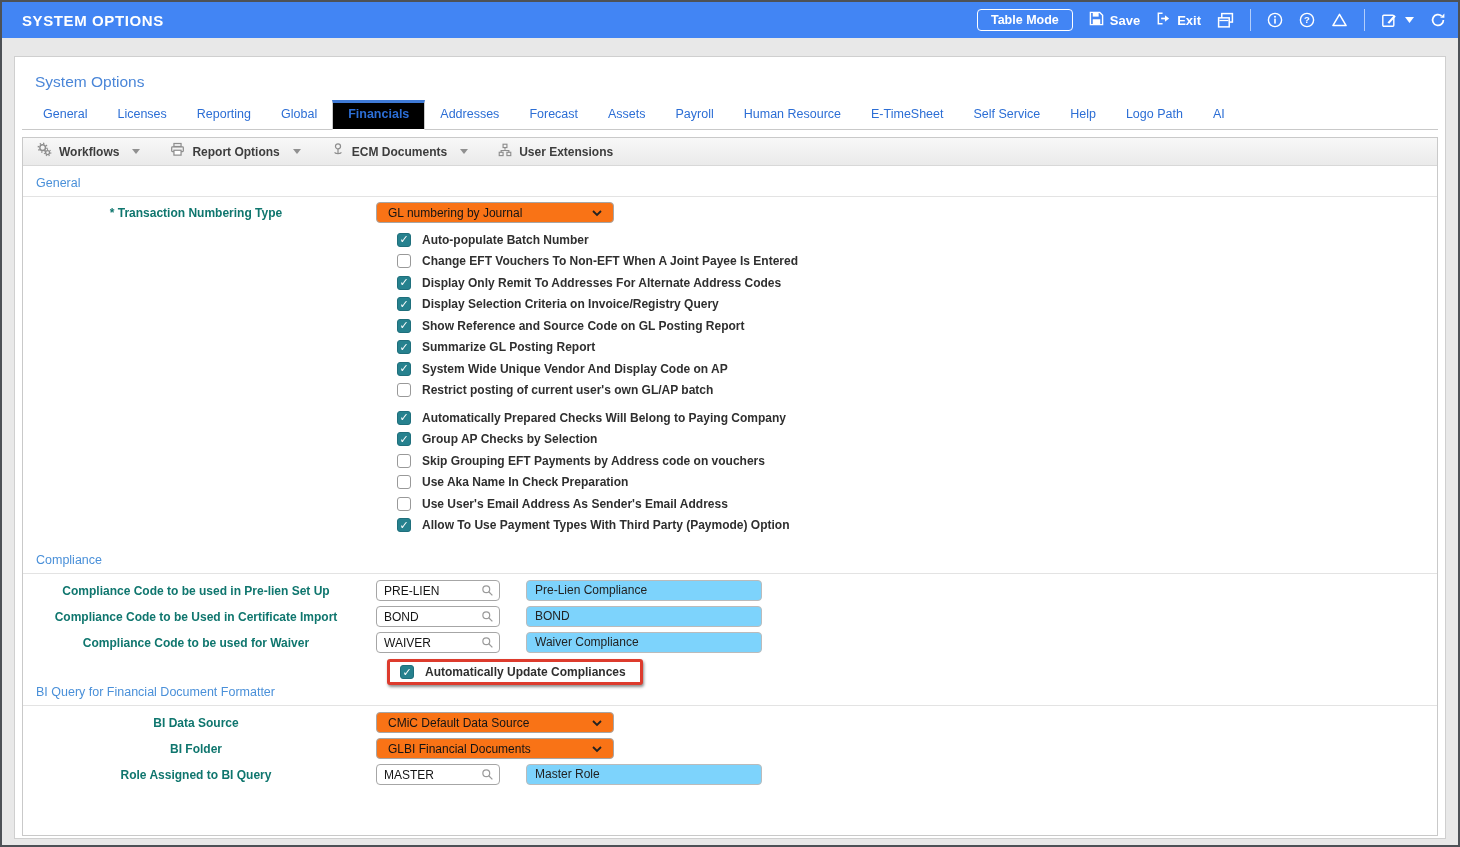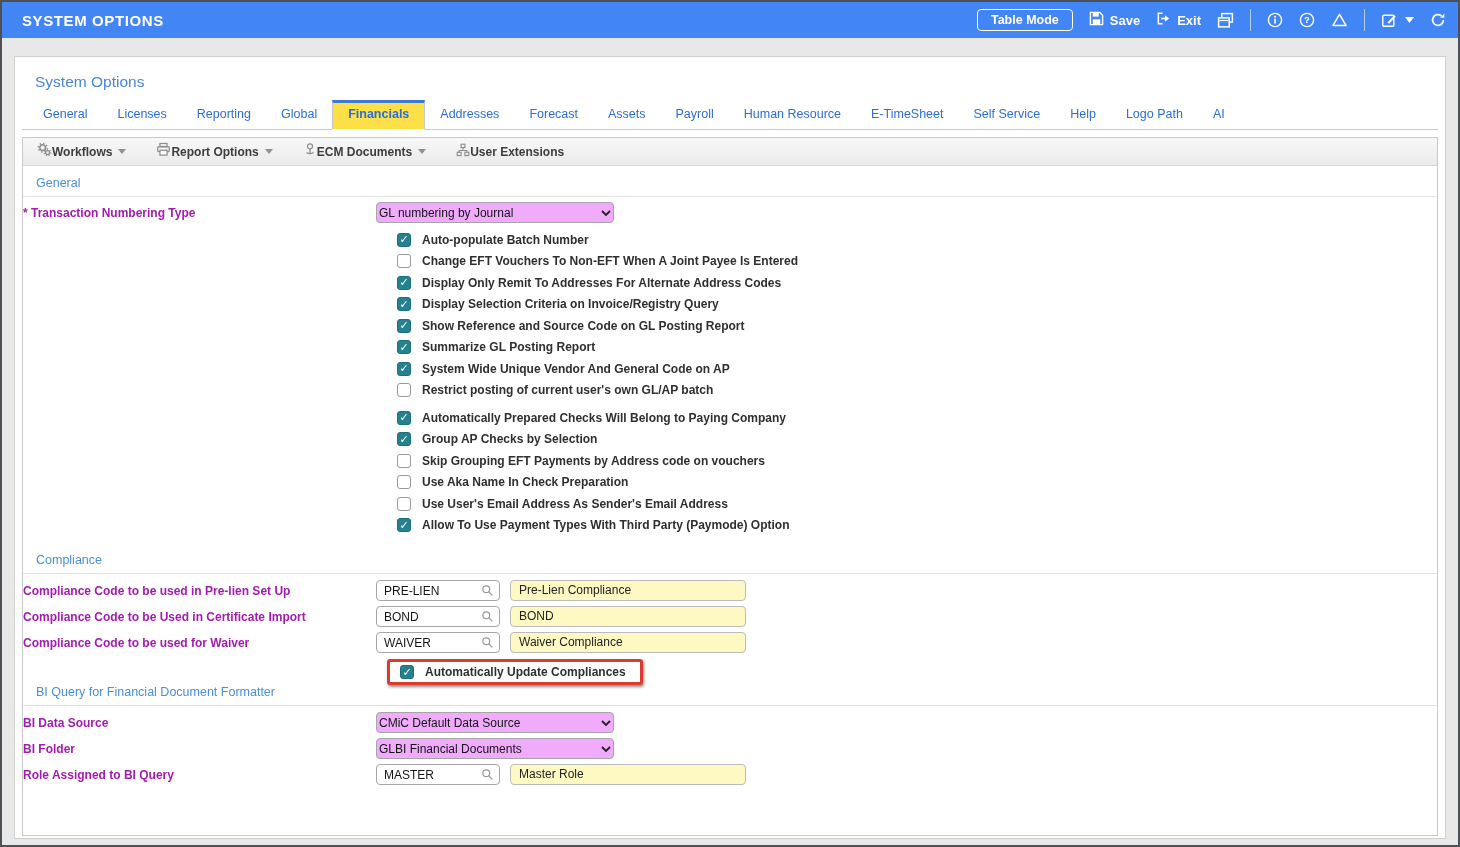--- a/index.html
+++ b/index.html
@@ -33,57 +33,57 @@
     height: 783px; padding: 0 7px;
   }
   .page-title { color: #4a86d8; font-size: 15.5px; margin: 16px 0 11px 13px; }
 
   
   .tabs { display: flex; padding-left: 6px; border-bottom: 1px solid #c9c9c9; height: 28px; align-items: flex-end; }
   .tab {
     padding: 6px 15px 8px; font-size: 12.5px; color: #2c6ed5; cursor: pointer; white-space: nowrap;
   }
   .tab.active {
-    font-weight: bold; background: #fde047;
+    font-weight: bold; background: #000000;
     border: 1px solid #c9c9c9; border-top: 3px solid #3f7ad6; border-bottom: 1px solid #fff;
     margin-bottom: -1px; padding-top: 4px;
   }
 
   
   .content-box { border: 1px solid #c9c9c9; margin-top: 7px; height: 699px; overflow: hidden; }
 
   .toolbar {
     height: 28px; background: linear-gradient(#f8f8f8, #eaeaea);
     border-bottom: 1px solid #d8d8d8; display: flex; align-items: center; padding-left: 14px;
   }
-  .toolbar-item { display: flex; align-items: center; margin-right: 30px; cursor: pointer; }
+  .toolbar-item { display: flex; align-items: center; gap: 7px; margin-right: 30px; cursor: pointer; }
   .toolbar-item .tl-label { font-size: 12px; font-weight: bold; color: #3d3d3d; }
   .tl-caret { display: inline-flex; margin-left: 6px; }
 
   .section-head {
     color: #4a90d9; font-size: 12.5px; padding: 0 0 4px 13px;
     border-bottom: 1px solid #e3e3e3; height: 21px;
   }
   .sec-general .section-head { margin-top: 10px; }
   .sec-checks .section-head { margin-top: 14px; }
   .sec-compliance .section-head { margin-top: 17px; }
   .sec-bi .section-head { }
 
   .form-row { display: flex; align-items: center; margin-top: 5px; }
   .form-row.first { margin-top: 6px; }
   .label-col {
-    width: 353px; flex: none; text-align: left; padding-right: 7px;
-    font-size: 12px; font-weight: bold; color: #a21caf;
+    width: 353px; flex: none; text-align: center; padding-right: 7px;
+    font-size: 12px; font-weight: bold; color: #0f766e;
   }
 
   .select-box {
-    width: 238px; height: 21px; background: #f0abfc;
+    width: 238px; height: 21px; background: #f97316;
     border: 1px solid #a6a6a6; border-radius: 4px;
     display: flex; align-items: center; justify-content: space-between;
-    padding: 0 2px; font-size: 12px; color: #141414; cursor: pointer;
+    padding: 0 11px; font-size: 12px; color: #141414; cursor: pointer;
   }
 
   .cb-group { margin-top: 6px; }
   .cb-row { display: flex; align-items: center; gap: 11px; height: 21.5px; margin-left: 374px; }
   .cb {
     width: 14px; height: 14px; flex: none; border-radius: 3px;
     border: 1.5px solid #999; background: #fff; cursor: pointer;
     display: flex; align-items: center; justify-content: center;
   }
   .cb .tick { display: none; color: #fff; font-size: 11px; font-weight: bold; line-height: 1; }
@@ -92,22 +92,22 @@
   .cb-label { font-size: 12px; font-weight: bold; color: #2f2f2f; }
 
   .lookup-wrap { position: relative; flex: none; }
   .lookup-input {
     width: 124px; height: 21px; border: 1px solid #a6a6a6; border-radius: 4px;
     padding: 0 22px 0 7px; font-size: 12px; color: #141414;
     font-family: "Liberation Sans", sans-serif;
   }
   .lookup-wrap svg { position: absolute; right: 6px; top: 4px; pointer-events: none; }
   .readonly-field {
-    width: 236px; height: 21px; background: #fef9c3; border: 1px solid #bbb;
-    border-radius: 4px; margin-left: 10px; font-size: 12px; color: #222;
+    width: 236px; height: 21px; background: #7dd3fc; border: 1px solid #bbb;
+    border-radius: 4px; margin-left: 26px; font-size: 12px; color: #222;
     line-height: 19px; padding: 0 8px; overflow: hidden; white-space: nowrap;
   }
 
   .hl-row { margin-left: 364px; margin-top: 6px; }
   .hl-box {
     display: inline-flex; align-items: center; gap: 11px;
     border: 3px solid #dd3b2d; border-radius: 3px; padding: 3px 14px 3px 10px;
     box-shadow: 1px 2px 3px rgba(0,0,0,.45); background: #fff;
   }
 </style>
@@ -331,21 +331,21 @@
     <span class="cb checked">
               <span class="tick">✓</span>
             </span>
     <span class="cb-label">Summarize GL Posting Report</span>
   </div>
 
   <div class="cb-row">
     <span class="cb checked">
               <span class="tick">✓</span>
             </span>
-    <span class="cb-label">System Wide Unique Vendor And General Code on AP</span>
+    <span class="cb-label">System Wide Unique Vendor And Display Code on AP</span>
   </div>
 
   <div class="cb-row">
     <span class="cb"></span>
     <span class="cb-label">Restrict posting of current user's own GL/AP batch</span>
   </div>
 </div>
     </div>
 
     <div class="sec-checks">

